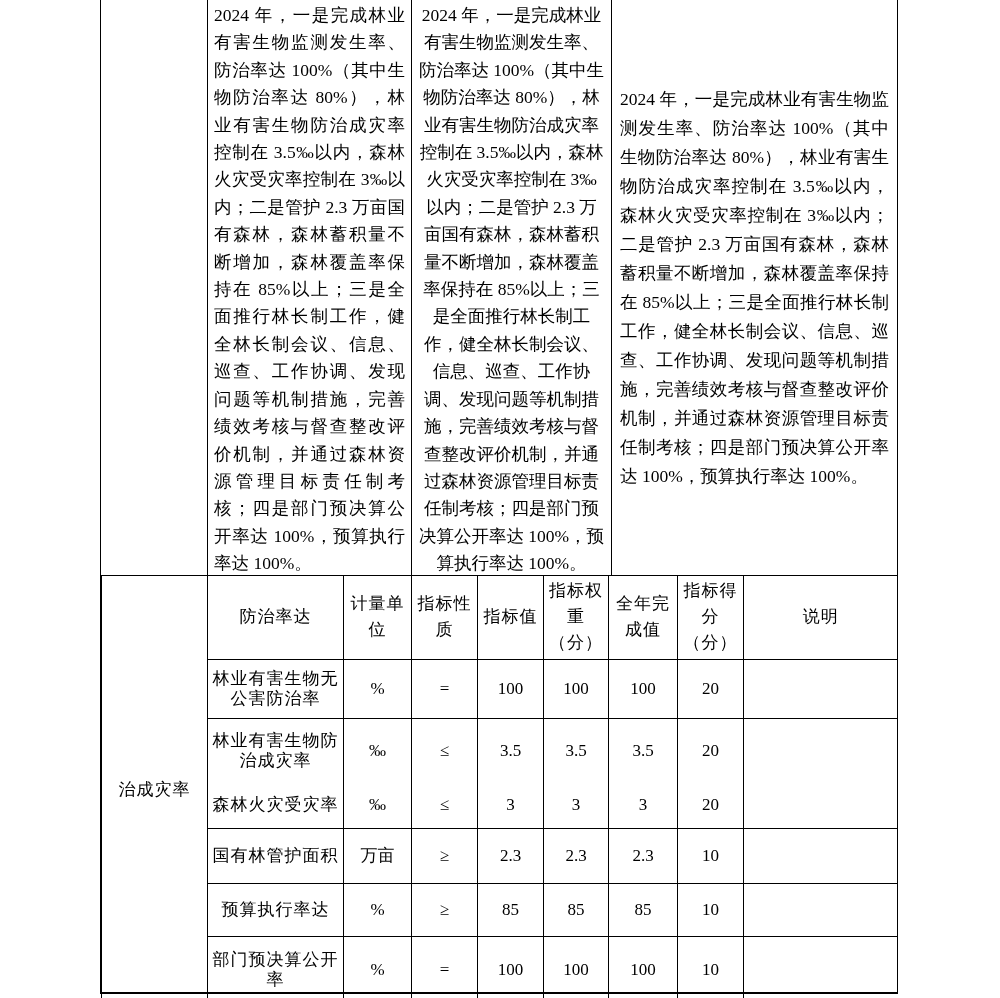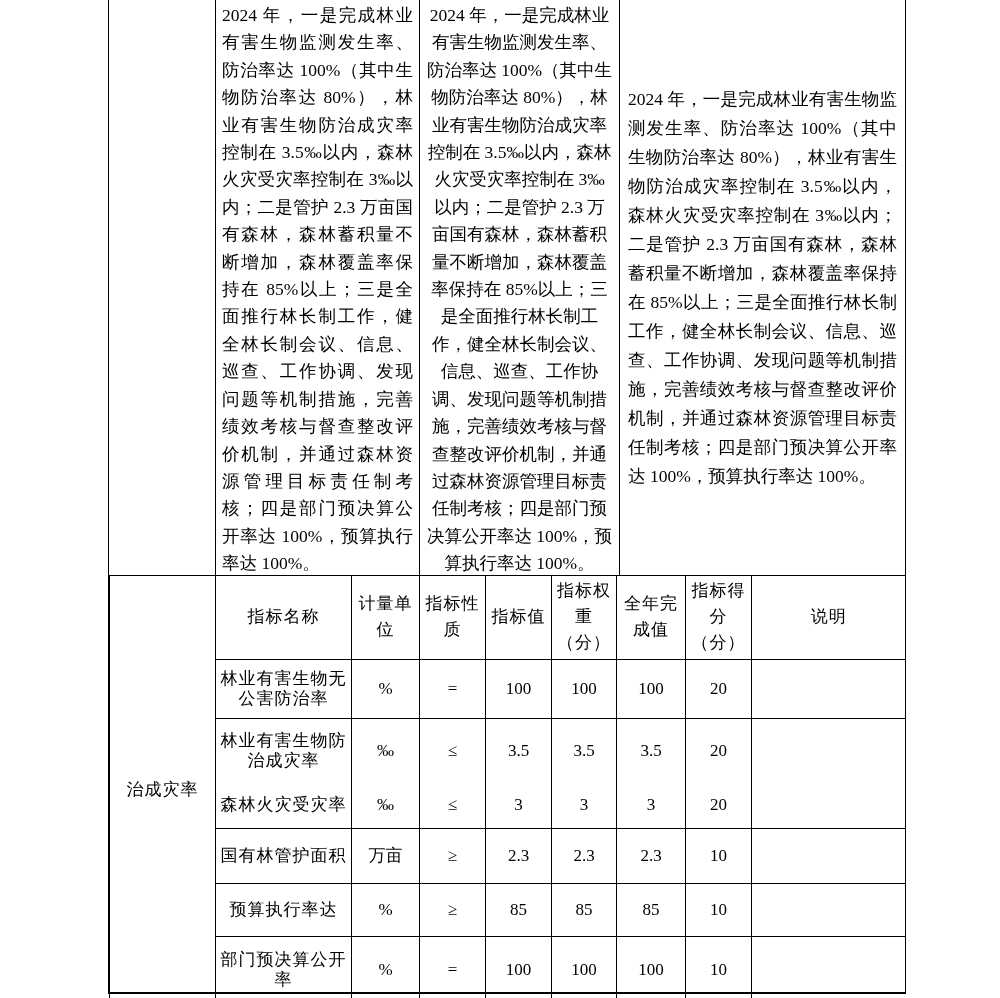--- a/index.html
+++ b/index.html
@@ -1,19 +1,19 @@
 <!DOCTYPE html>
 <html><head>
 <meta charset="utf-8">
 <style>
   html,body{margin:0;padding:0;background:#fff;}
   .page{position:relative;width:1000px;height:998px;background:#fff;overflow:hidden;
         font-family:"Liberation Serif","DejaVu Serif",serif;color:#000;}
   .sheet{position:absolute;left:100px;top:0;width:796px;height:992px;
-         border-left:1px solid #000;border-right:1px solid #000;border-bottom:2px solid #000;margin-left:8px;}
+         border-left:1px solid #000;border-right:1px solid #000;border-bottom:2px solid #000;}
   
   .goals{display:flex;height:576px;}
   .gcell{box-sizing:border-box;border-bottom:1px solid #000;border-right:1px solid #000;
          font-size:17.5px;overflow:hidden;}
   .cA{width:107px;}
   .cB{width:204px;line-height:27.4px;text-align:justify;padding:2px 6px;}
   .cC{width:200px;line-height:27.4px;text-align:center;padding:2px 6px;}
   .cD{width:285px;border-right:none;line-height:29px;text-align:justify;
       padding:0 8px;display:flex;align-items:center;}
   
@@ -51,21 +51,21 @@
         <col style="width:66px">
           <col style="width:66px">
           <col style="width:65px">
         <col style="width:69px">
           <col style="width:66px">
           <col style="width:154px">
       </colgroup>
       <tbody>
           <tr class="hdr" style="height:83px">
         <td class="grp" rowspan="7">治成灾率</td>
-        <td>指标名称</td>
+        <td>防治率达</td>
         <td>计量单
 位</td>
         <td>指标性
 质</td>
         <td>指标值</td>
         <td>指标权
 重
 （分）</td>
         <td>全年完
 成值</td>

